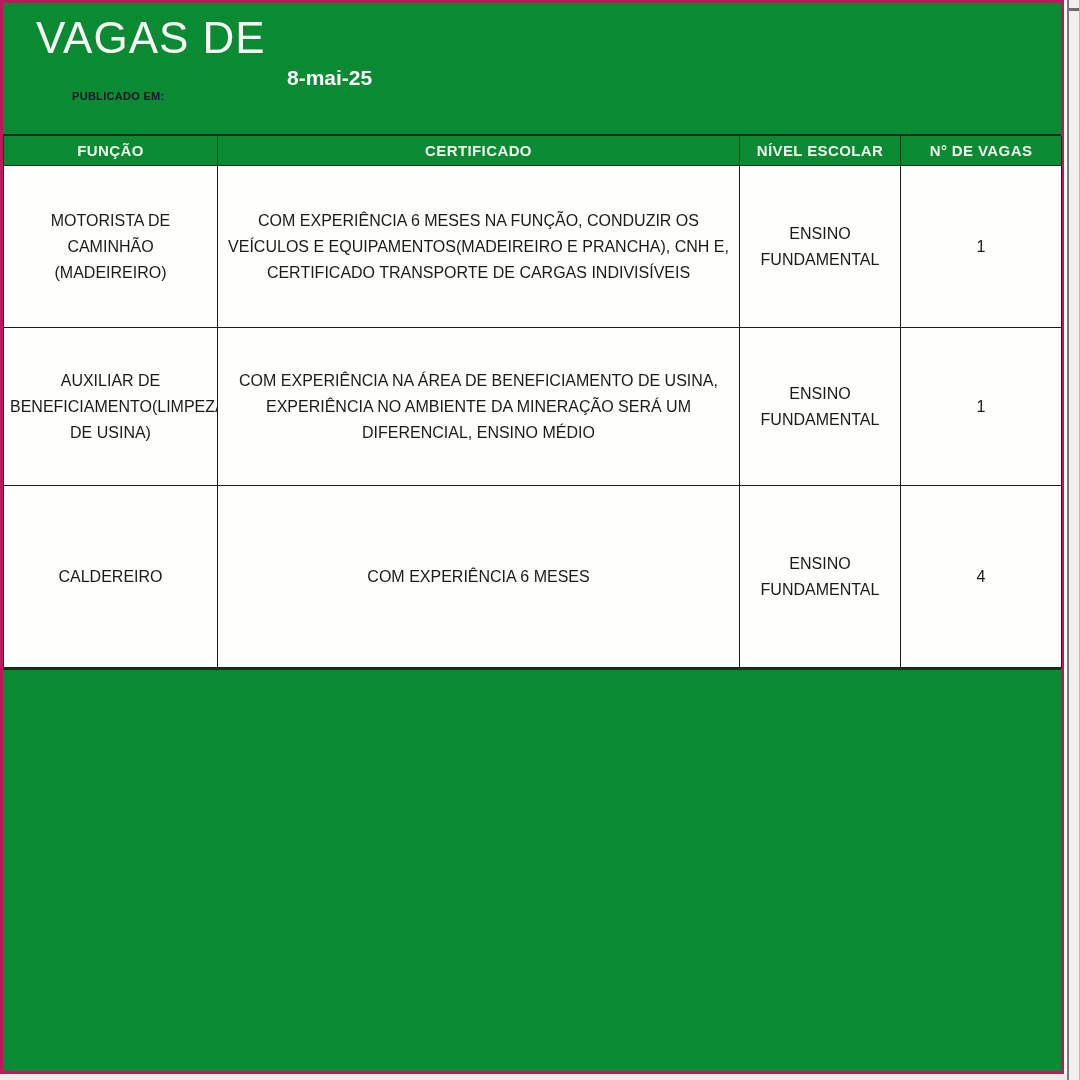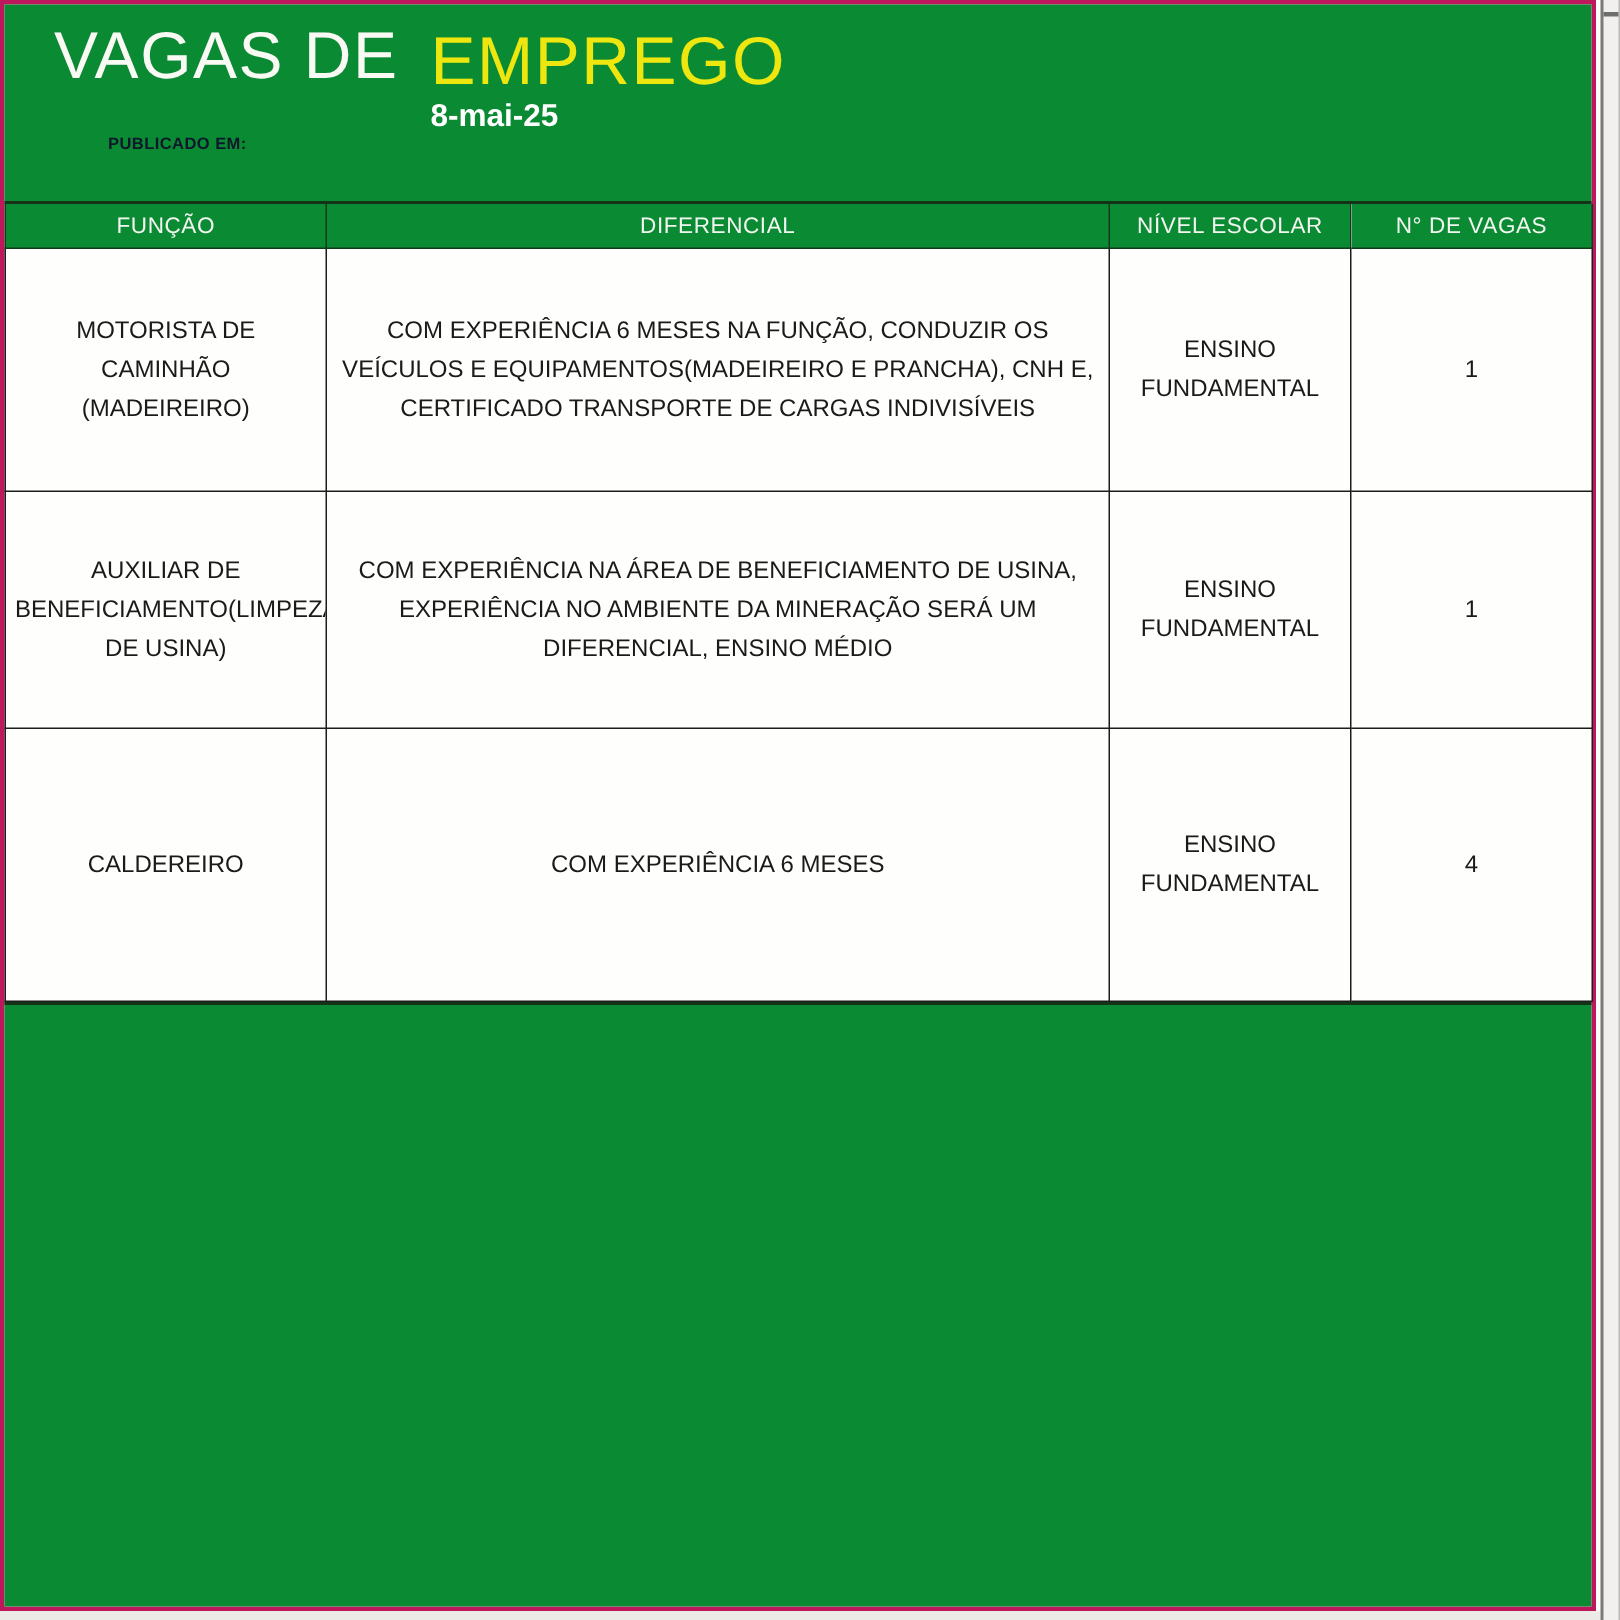--- a/index.html
+++ b/index.html
@@ -54,21 +54,21 @@
   table.jobs th, table.jobs td {
     border: 1px solid #1c1c1c;
     vertical-align: middle;
     text-align: center;
     overflow: hidden;
   }
   table.jobs thead th {
     background: #0b8a34;
     color: #f2f6ef;
     font-size: 15px;
-    font-weight: 400;
+    font-weight: 700;
     letter-spacing: 0.4px;
     height: 27px;
     border-color: #123a18;
     border-top: none;
   }
   table.jobs td {
     background: #fefefd;
     color: #1a1a1a;
     font-size: 16px;
     line-height: 26px;
@@ -112,36 +112,35 @@
 </style>
 </head>
 <body>
 
 <div class="canvas">
 
   <div class="sheet">
 
     <div class="masthead">
       <span class="title-white">VAGAS DE</span>
-      <span class="title-yellow">EMPREGO</span>
       <span class="published-label">PUBLICADO EM:</span>
       <span class="published-date">8-mai-25</span>
     </div>
 
     <table class="jobs">
       <colgroup>
         <col class="c-funcao">
           <col class="c-req">
           <col class="c-nivel">
           <col class="c-vagas">
       </colgroup>
       <thead>
         <tr>
           <th>FUNÇÃO</th>
-          <th>DIFERENCIAL</th>
+          <th>CERTIFICADO</th>
           <th>NÍVEL ESCOLAR</th>
           <th>N° DE VAGAS</th>
         </tr>
       </thead>
       <tbody>
         <tr style="height:162px">
           <td class="cell-funcao">MOTORISTA DE CAMINHÃO (MADEIREIRO)</td>
           <td class="cell-req">COM EXPERIÊNCIA 6 MESES NA FUNÇÃO, CONDUZIR OS VEÍCULOS E EQUIPAMENTOS(MADEIREIRO E PRANCHA), CNH E, CERTIFICADO TRANSPORTE DE CARGAS INDIVISÍVEIS</td>
           <td class="cell-nivel">ENSINO FUNDAMENTAL</td>
           <td class="cell-vagas">1</td>

